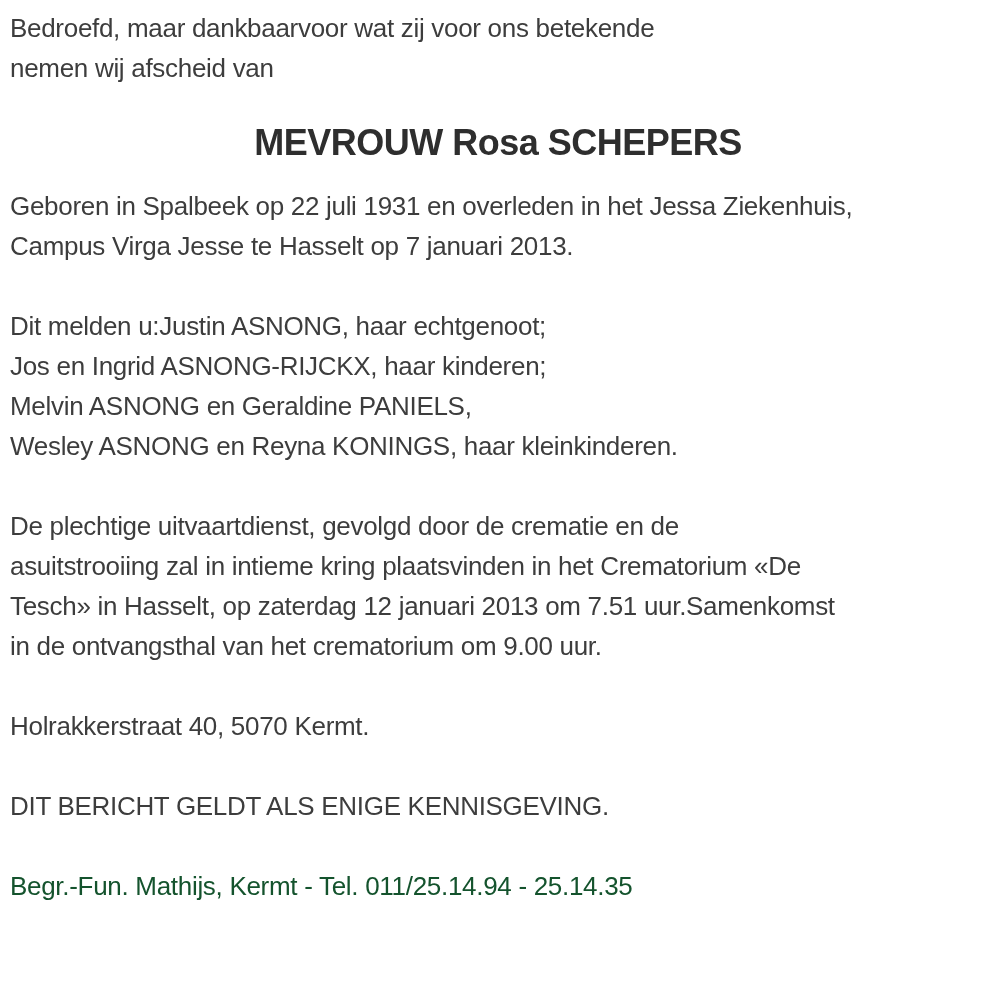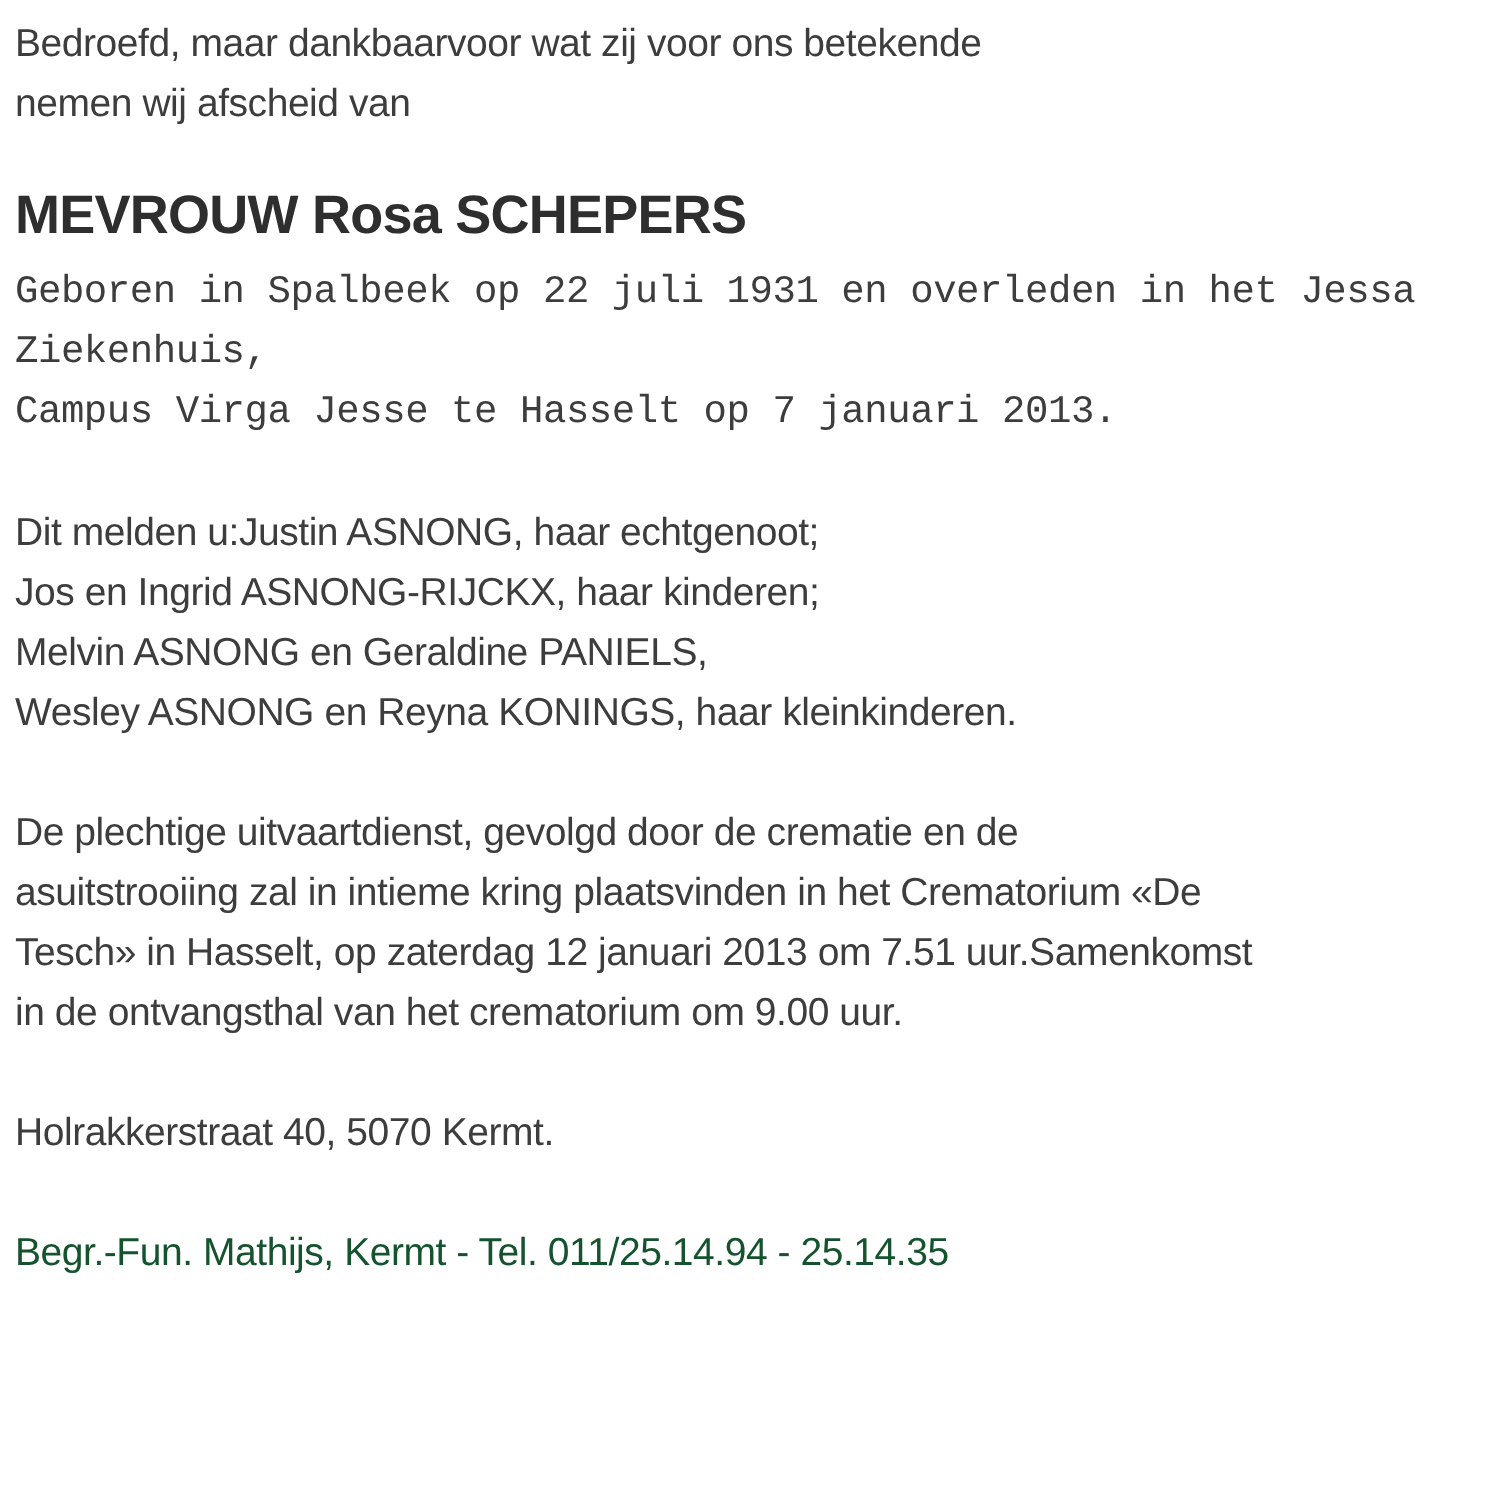--- a/index.html
+++ b/index.html
@@ -26,24 +26,24 @@
   .doc p.intro {
     margin-top: 0;
   }
   .doc h1.deceased-name {
     margin: 32px 0 0 0;
     font-size: 36px;
     line-height: 46px;
     font-weight: bold;
     color: #2e2e2e;
     letter-spacing: -0.5px;
+    text-align: center;
   }
   .doc p.birth-death {
-    margin-top: 8px;
-    font-family: Liberation Mono, monospace;
+    margin-top: 20px;
   }
   .doc p.footer-line {
     color: #14532d;
   }
 </style>
 </head>
 <body>
 
 <div class="doc">
   <p class="intro">Bedroefd, maar dankbaarvoor wat zij voor ons betekende
@@ -60,15 +60,16 @@
 Wesley ASNONG en Reyna KONINGS, haar kleinkinderen.</p>
 
   <p class="service">De plechtige uitvaartdienst, gevolgd door de crematie en de
 asuitstrooiing zal in intieme kring plaatsvinden in het Crematorium «De
 Tesch» in Hasselt, op zaterdag 12 januari 2013 om 7.51 uur.Samenkomst
 in de ontvangsthal van het crematorium om 9.00 uur.</p>
 
 
   <p class="address">Holrakkerstraat 40, 5070 Kermt.</p>
 
+  <p class="notice">DIT BERICHT GELDT ALS ENIGE KENNISGEVING.</p>
 
   <p class="footer-line">Begr.-Fun. Mathijs, Kermt - Tel. 011/25.14.94 - 25.14.35</p>
 </div>
 
 </body></html>

